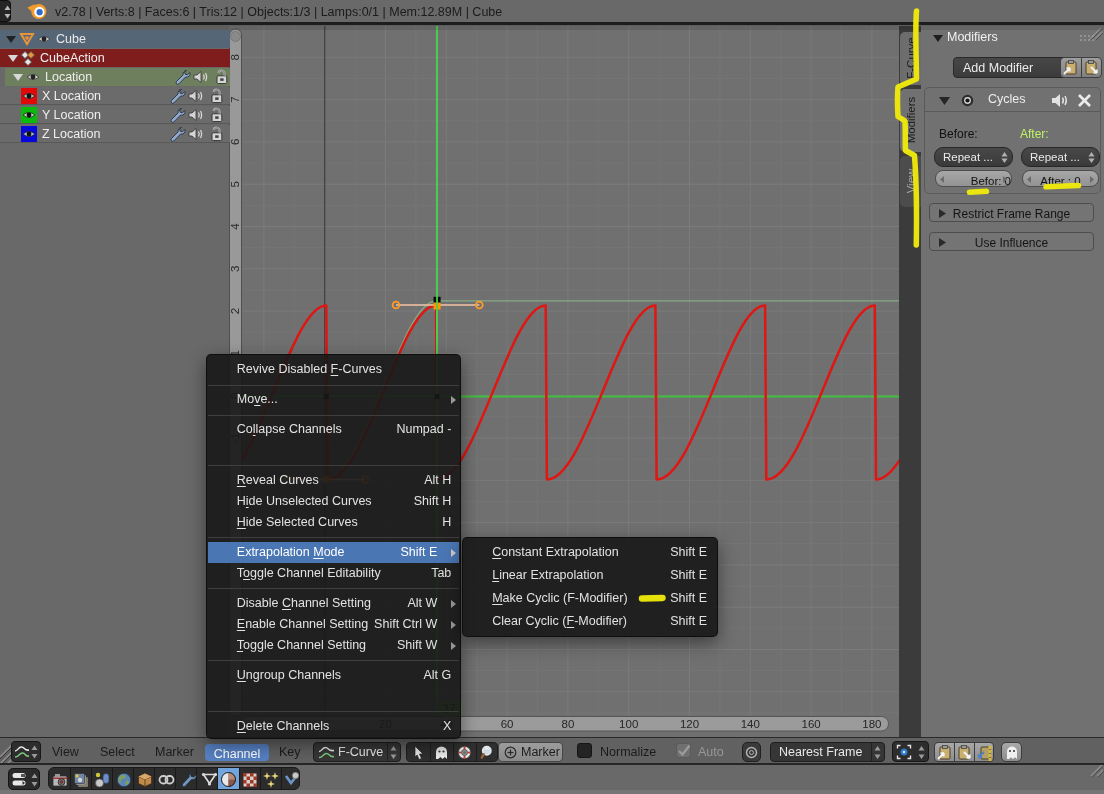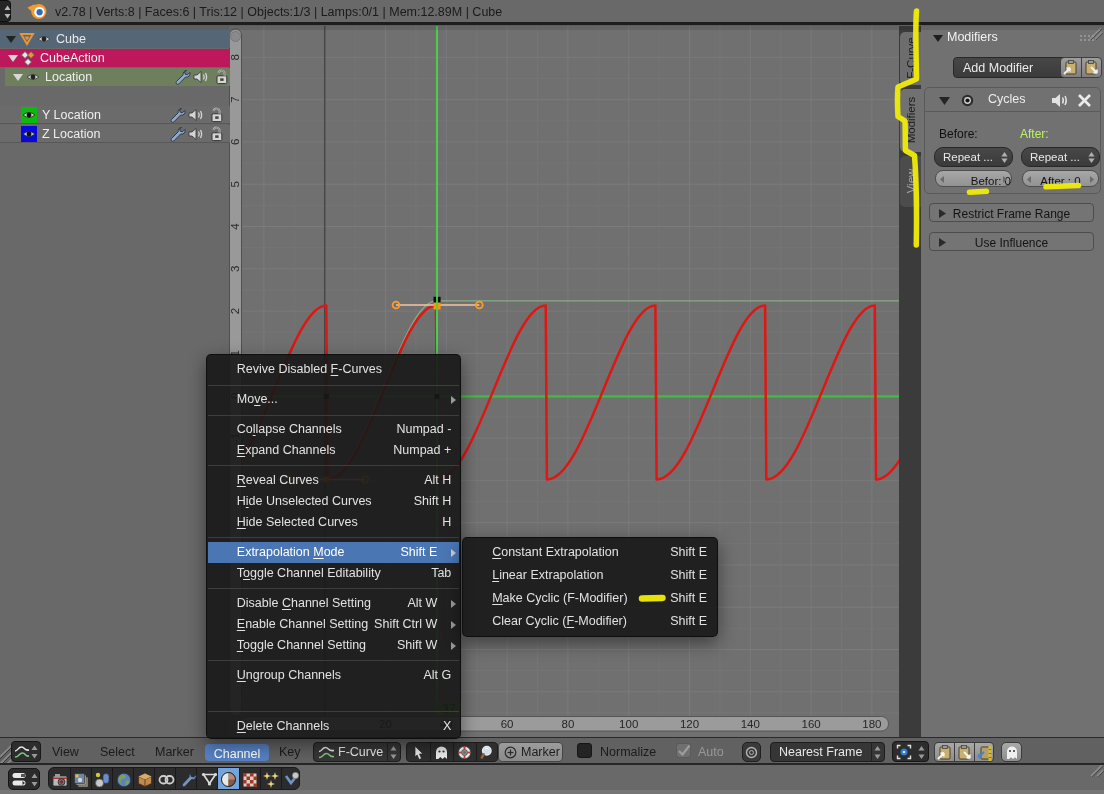--- a/index.html
+++ b/index.html
@@ -167,21 +167,21 @@
         <path d="M2 3 L14 3 L8 13 Z" fill="none" stroke="#e8943a" stroke-width="2"></path>
         <path d="M5.5 5.5 L10.5 5.5 L8 9.5 Z" fill="#e8943a"></path>
       </svg>
     <svg class="abs" style="left:37px;top:3px;" width="14" height="12">
         <path d="M1 6 Q7 1 13 6 Q7 11 1 6 Z" fill="#cbcbcb" stroke="#3c3c3c" stroke-width="0.8"></path>
         <circle cx="7" cy="6" r="2.4" fill="#222"></circle>
       </svg>
     <span class="abs txt" style="left:56px;top:2px;color:#e9e9e9;">Cube</span>
   </div>
 
-  <div class="abs" style="left:0;top:23px;width:230px;height:18px;background:#be185d;">
+  <div class="abs" style="left:0;top:23px;width:230px;height:18px;background:#7f1d1d;">
     <svg class="abs" style="left:7px;top:4px;" width="12" height="10">
         <path d="M1 2 L11 2 L6 9 Z" fill="#d7d7d7"></path>
       </svg>
     <svg class="abs" style="left:20px;top:1px;" width="17" height="17">
       <rect x="2.5" y="2.5" width="5" height="5" transform="rotate(45 5 5)" fill="#e6e6e6" stroke="#555" stroke-width="0.8"></rect>
       <rect x="8.5" y="2.5" width="5" height="5" transform="rotate(45 11 5)" fill="#e8943a" stroke="#555" stroke-width="0.8"></rect>
       <rect x="5.5" y="9.5" width="5" height="5" transform="rotate(45 8 12)" fill="#e6e6e6" stroke="#555" stroke-width="0.8"></rect>
     </svg>
     <span class="abs txt" style="left:40px;top:2px;color:#f0f0f0;">CubeAction</span>
   </div>
@@ -203,20 +203,41 @@
         <path d="M10.5 4.5 Q12 7 10.5 9.5 M12.5 3 Q14.7 7 12.5 11" fill="none" stroke="#d5d5d5" stroke-width="1.3"></path>
       </svg>
     <svg class="abs" style="left:207px;top:1px;" width="16" height="16" viewBox="0 0 16 16">
         <rect x="5" y="6.8" width="9.8" height="7.8" rx="1.2" fill="#d4d4d4" stroke="#2a2a2a" stroke-width="0.9"></rect>
         <path d="M12.6 6.8 L12.6 4.6 a3.1 3.1 0 0 0 -6.1 -0.7" fill="none" stroke="#b9b9b9" stroke-width="1.9"></path>
         <path d="M12.6 6.8 L12.6 4.6 a3.1 3.1 0 0 0 -6.1 -0.7" fill="none" stroke="#2a2a2a" stroke-width="0.7" opacity="0.5"></path>
         <rect x="8.2" y="9.3" width="3.4" height="2.6" fill="#454545"></rect>
       </svg>
   </div>
 
+  <div class="abs" style="left:0;top:61px;width:230px;height:18px;background:#6b6b6b;border-bottom:1px solid #585858;">
+    <div class="abs" style="left:21px;top:1px;width:16px;height:16px;background:#e00808;"></div>
+    <svg class="abs" style="left:22px;top:3px;" width="14" height="12">
+        <path d="M1 6 Q7 1 13 6 Q7 11 1 6 Z" fill="#b9b9b9" stroke="#222" stroke-width="0.8"></path>
+        <circle cx="7" cy="6" r="2.4" fill="#111"></circle>
+      </svg>
+    <span class="abs txt" style="left:42px;top:2px;color:#efefef;">X Location</span>
+    <svg class="abs" style="left:169px;top:1px;" width="17" height="16" viewBox="0 0 17 16">
+        <path d="M12.5 1.5 a3.4 3.4 0 0 0 -3.3 4.3 L2.5 12.5 a1.7 1.7 0 0 0 2.4 2.4 L11.6 8 a3.4 3.4 0 0 0 4.2 -4.5 L13.5 5.8 L11.2 5.2 L10.6 2.9 Z" fill="#91aacc" stroke="#26313f" stroke-width="0.9"></path>
+      </svg>
+    <svg class="abs" style="left:188px;top:2px;" width="16" height="14" viewBox="0 0 16 14">
+        <path d="M1 5 L4 5 L8 1.5 L8 12.5 L4 9 L1 9 Z" fill="#d5d5d5" stroke="#333" stroke-width="0.8"></path>
+        <path d="M10.5 4.5 Q12 7 10.5 9.5 M12.5 3 Q14.7 7 12.5 11" fill="none" stroke="#d5d5d5" stroke-width="1.3"></path>
+      </svg>
+    <svg class="abs" style="left:207px;top:1px;" width="16" height="16" viewBox="0 0 16 16">
+        <rect x="5" y="6.8" width="9.8" height="7.8" rx="1.2" fill="#d4d4d4" stroke="#2a2a2a" stroke-width="0.9"></rect>
+        <path d="M12.6 6.8 L12.6 4.6 a3.1 3.1 0 0 0 -6.1 -0.7" fill="none" stroke="#b9b9b9" stroke-width="1.9"></path>
+        <path d="M12.6 6.8 L12.6 4.6 a3.1 3.1 0 0 0 -6.1 -0.7" fill="none" stroke="#2a2a2a" stroke-width="0.7" opacity="0.5"></path>
+        <rect x="8.2" y="9.3" width="3.4" height="2.6" fill="#454545"></rect>
+      </svg>
+  </div>
 
   <div class="abs" style="left:0;top:80px;width:230px;height:18px;background:#6b6b6b;border-bottom:1px solid #585858;">
     <div class="abs" style="left:21px;top:1px;width:16px;height:16px;background:#0bbb0b;"></div>
     <svg class="abs" style="left:22px;top:3px;" width="14" height="12">
         <path d="M1 6 Q7 1 13 6 Q7 11 1 6 Z" fill="#b9d9b9" stroke="#222" stroke-width="0.8"></path>
         <circle cx="7" cy="6" r="2.4" fill="#111"></circle>
       </svg>
     <span class="abs txt" style="left:42px;top:2px;color:#efefef;">Y Location</span>
     <svg class="abs" style="left:169px;top:1px;" width="17" height="16" viewBox="0 0 17 16">
         <path d="M12.5 1.5 a3.4 3.4 0 0 0 -3.3 4.3 L2.5 12.5 a1.7 1.7 0 0 0 2.4 2.4 L11.6 8 a3.4 3.4 0 0 0 4.2 -4.5 L13.5 5.8 L11.2 5.2 L10.6 2.9 Z" fill="#91aacc" stroke="#26313f" stroke-width="0.9"></path>
@@ -683,21 +704,20 @@
   </div>
 </div>
 
 <div class="abs" id="menu" style="left:205.8px;top:354px;width:255.5px;height:385px;background:rgba(23,23,23,0.9);border:1px solid rgba(10,10,10,0.8);border-radius:5px;box-shadow:0 6px 18px rgba(0,0,0,0.45);z-index:20;font-size:12.5px;color:#e2e2e2;">
   <div class="abs mi" style="top:4.2px;">Revive Disabled <u>F</u>-Curves</div>
   <div class="abs mi" style="top:34.4px;">Mo<u>v</u>e...<svg class="sar" width="7" height="10">
         <path d="M1 1 L6 5 L1 9 Z" fill="#999"></path>
       </svg></div>
   <div class="abs sep" style="top:29.5px;"></div>
   <div class="abs mi" style="top:64.2px;">Co<u>l</u>lapse Channels<span class="sc">Numpad -</span></div>
-  <div class="abs mi" style="top:85.3px;"><u>E</u>xpand Channels<span class="sc">Numpad +</span></div>
   <div class="abs sep" style="top:59.5px;"></div>
   <div class="abs mi" style="top:115px;"><u>R</u>eveal Curves<span class="sc">Alt H</span></div>
   <div class="abs mi" style="top:136.2px;">H<u>i</u>de Unselected Curves<span class="sc">Shift H</span></div>
   <div class="abs mi" style="top:157.4px;"><u>H</u>ide Selected Curves<span class="sc">H</span></div>
   <div class="abs sep" style="top:110.3px;"></div>
   <div class="abs" style="top:187.1px;left:1px;right:1px;height:21px;background:#4a76b4;"></div>
   <div class="abs mi" style="top:187.1px;color:#fff;">Extrapolation <u>M</u>ode<span class="sc" style="color:#fff;right:14px;">Shift E</span><svg class="sar" width="7" height="10">
         <path d="M1 1 L6 5 L1 9 Z" fill="#ccc"></path>
       </svg></div>
   <div class="abs mi" style="top:208.2px;">T<u>o</u>ggle Channel Editability<span class="sc">Tab</span></div>

